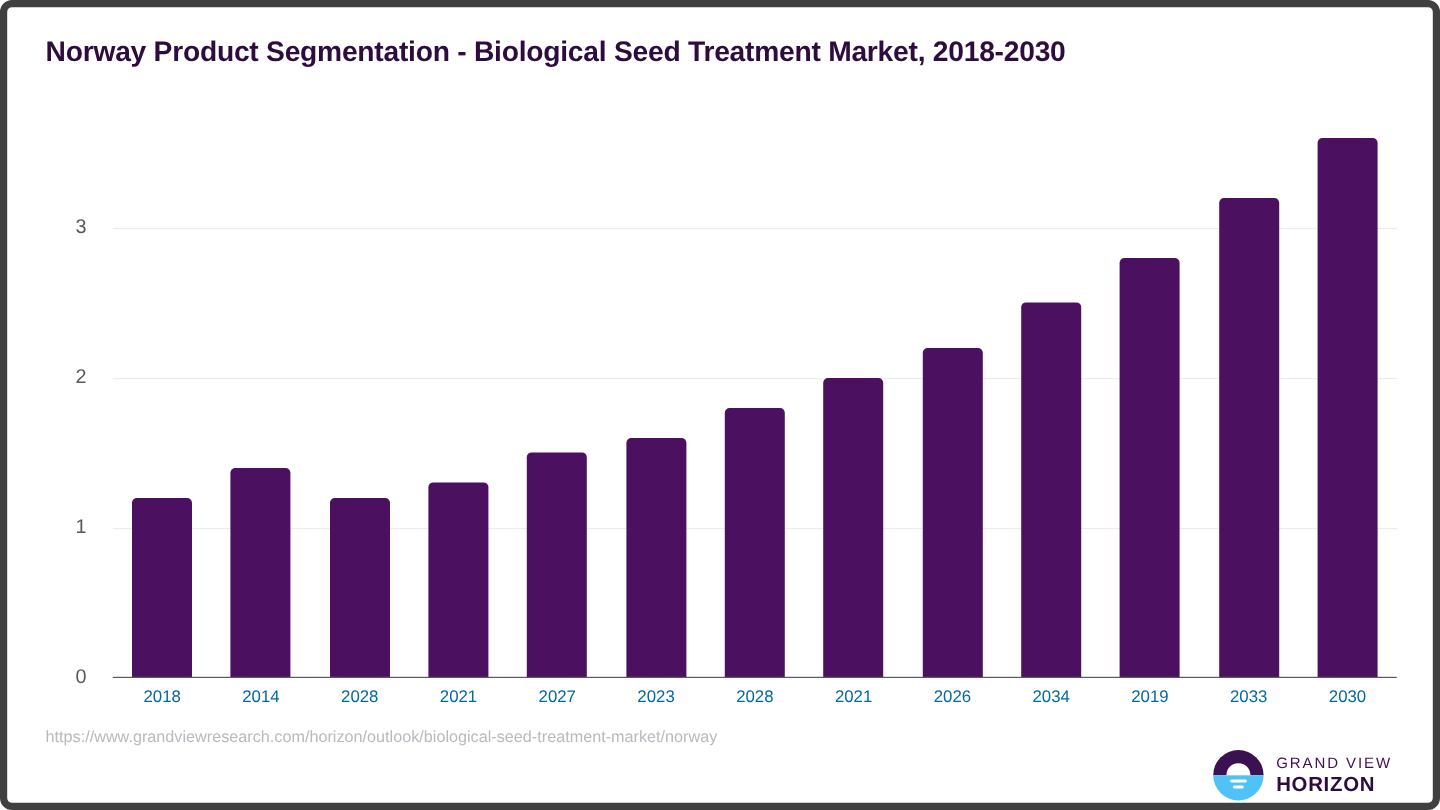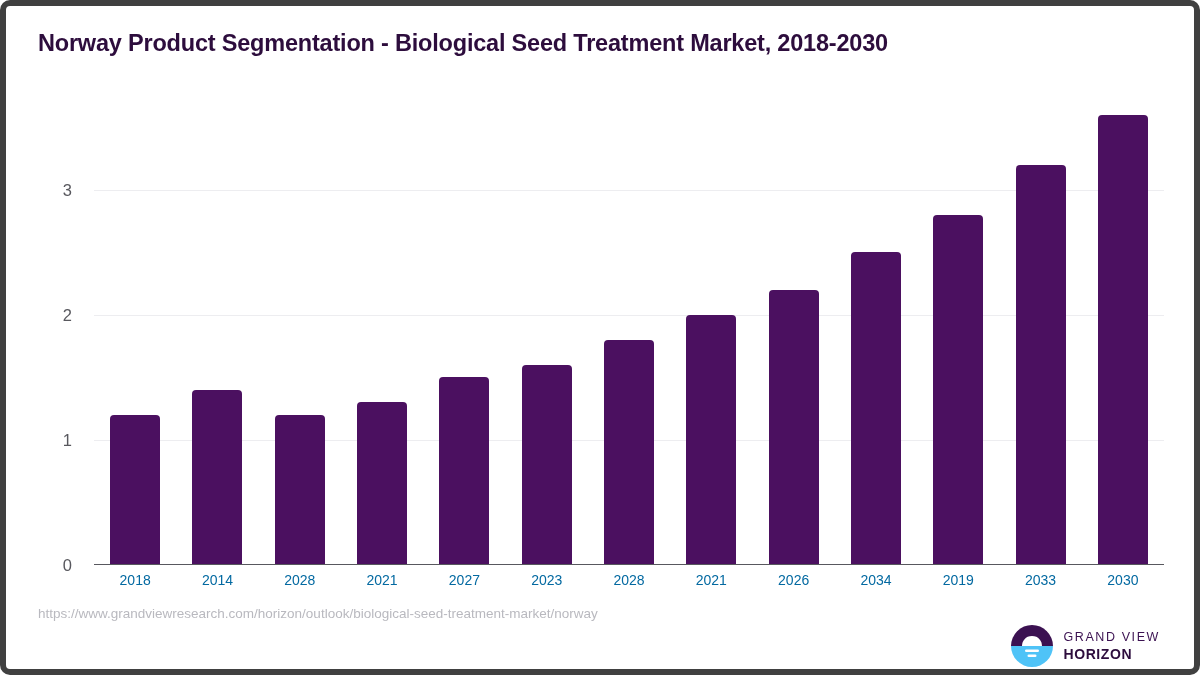--- a/index.html
+++ b/index.html
@@ -134,21 +134,21 @@
     justify-content: flex-start;
     line-height: 1;
   }
   #logo-top {
     font-size: 12.5px;
     letter-spacing: 1.6px;
     color: #3b1151;
     font-weight: normal;
   }
   #logo-bottom {
-    font-size: 14px;
+    font-size: 17px;
     letter-spacing: 0.6px;
     color: #2d0d3d;
     font-weight: bold;
     margin-top: 3px;
   }
 </style>
 </head>
 <body>
 
 <div id="card">

